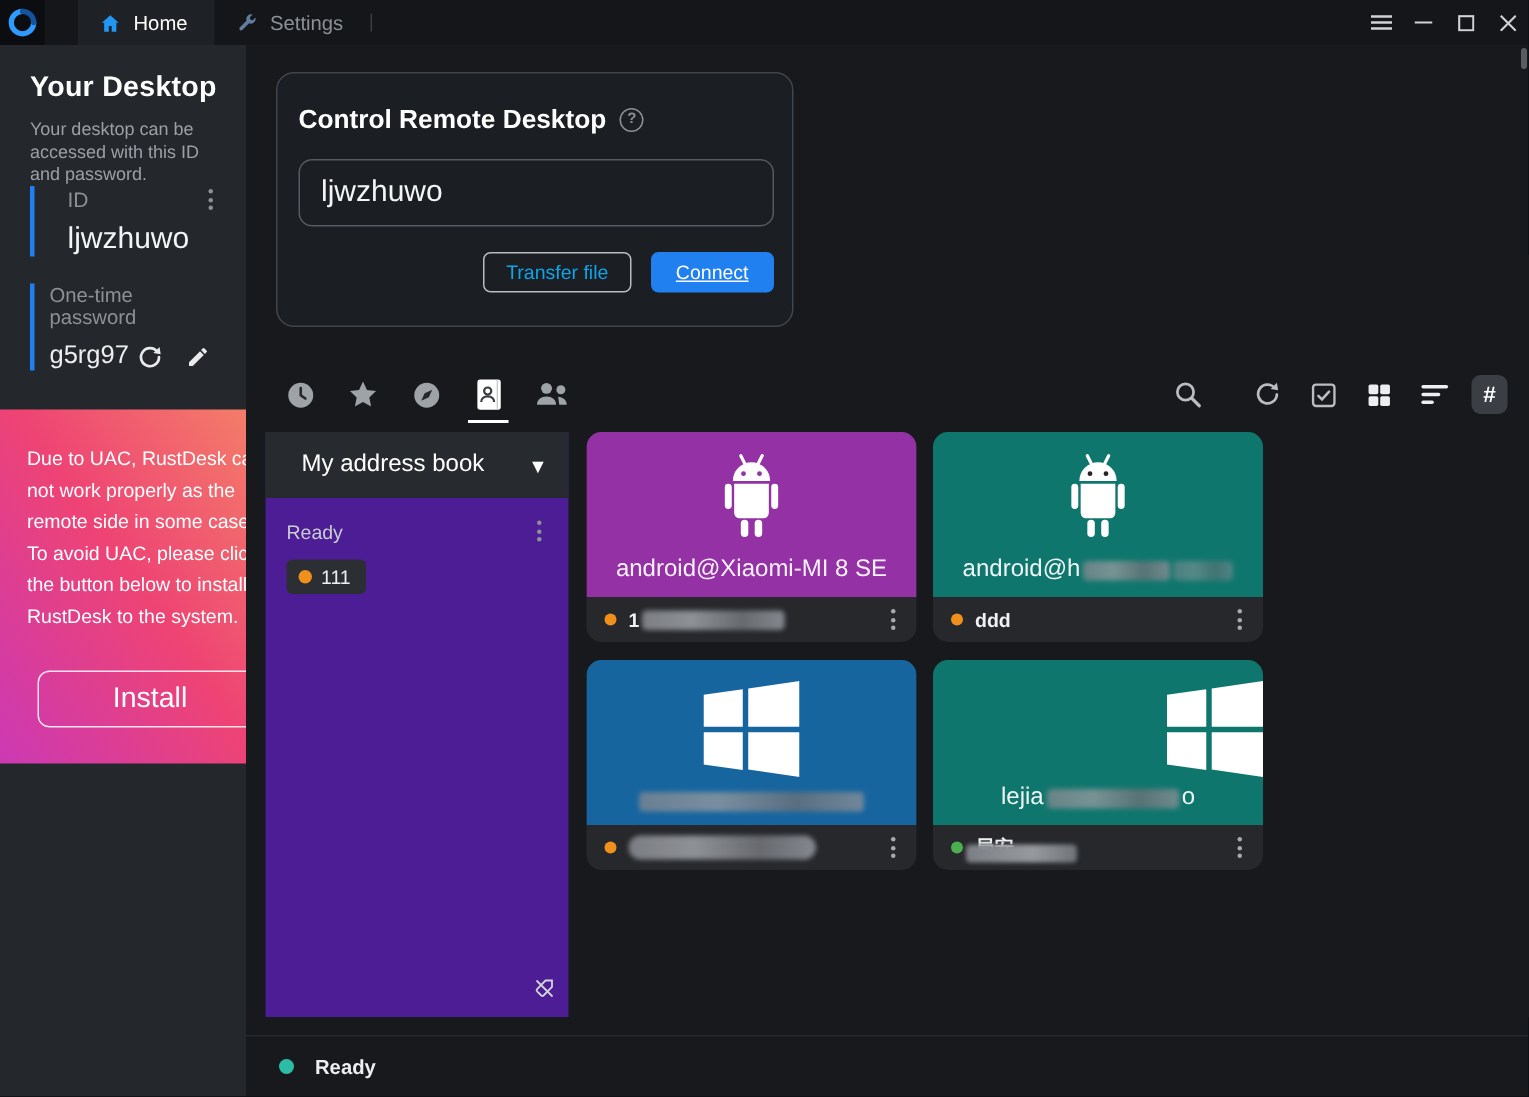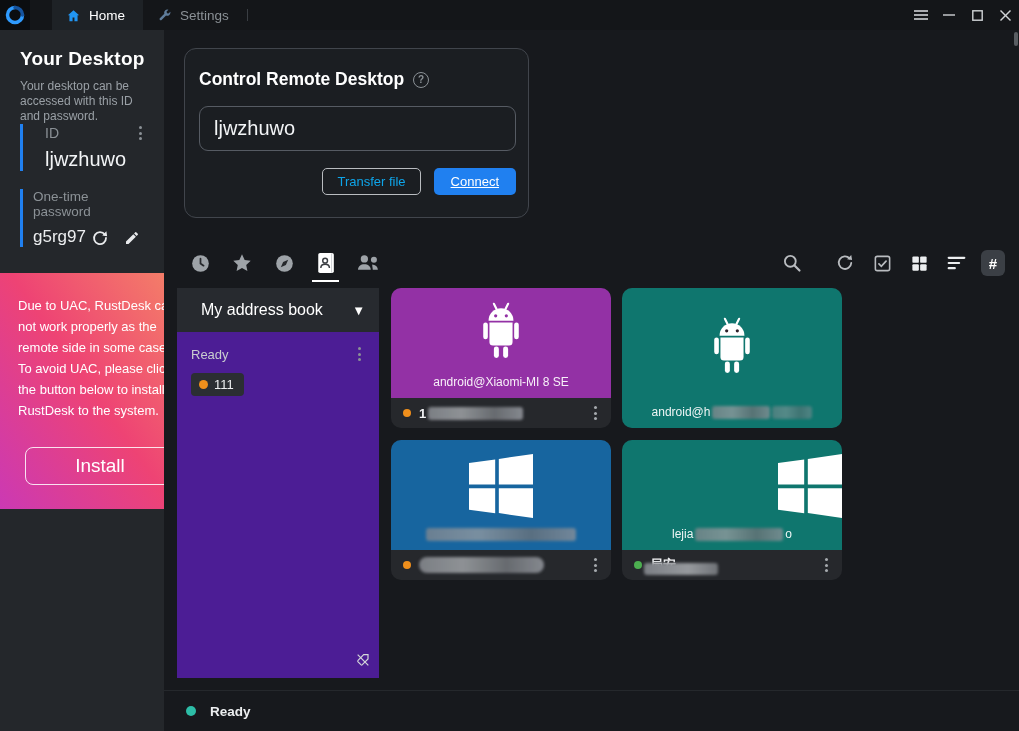--- a/index.html
+++ b/index.html
@@ -87,21 +87,21 @@
   .tag-dot { width:9px; height:9px; }
   .tag-text { color:#eceef0; font-size:13px; }
   .abook-footer-icon { position:absolute; right:8px; bottom:6px; }
 
   
   .devices-grid { margin-left:12px; display:grid; grid-template-columns:220px 220px; grid-auto-rows:140px; gap:12px 11px; }
   .dev-card { border-radius:10px; overflow:hidden; background:#26282c; display:flex; flex-direction:column; }
   .card-top { flex:1; position:relative; display:flex; align-items:center; justify-content:center; }
   .card-top .plat-icon { margin-bottom:18px; }
   .device-name { position:absolute; left:0; right:0; bottom:9px; display:flex; align-items:center; justify-content:center;
-    gap:2px; color:rgba(255,255,255,.93); font-size:12px; white-space:nowrap; }
+    gap:2px; color:rgba(255,255,255,.93); font-size:16px; white-space:nowrap; }
   .card-bottom { height:30px; display:flex; align-items:center; gap:8px; padding:0 6px 0 12px; }
   .status-dot { width:8px; height:8px; }
   .device-label { display:flex; align-items:center; gap:2px; color:#f0f1f3; font-size:13px; font-weight:bold; position:relative; }
   .card-bottom .vdots { padding:2px 8px; }
   .card-bottom .vdots i { background:#a6aaae; }
 
   
   .redact { display:inline-block; height:13px; border-radius:3px;
     background:linear-gradient(90deg,#85888e,#9a9da1 35%,#6f7277 70%,#90939a); filter:blur(1.6px); opacity:.9; }
   .redact.on-dark { opacity:.75; }
@@ -392,20 +392,31 @@
                 <rect x="24" y="50" width="5.6" height="13" rx="2.8" fill="#ffffff"></rect>
                 <rect x="34.4" y="50" width="5.6" height="13" rx="2.8" fill="#ffffff"></rect>
               </svg>
 
               <div class="device-name">
                 <span>android@h</span>
                 <span class="redact on-dark" style="width:58px"></span>
                 <span class="redact on-dark" style="width:40px; opacity:.5"></span>
               </div>
             </div>
+            <div class="card-bottom">
+              <span class="dot status-dot" style="background: rgb(239, 143, 28);"></span>
+              <span class="device-label">
+                <span>ddd</span>
+              </span>
+              <span class="vdots">
+                  <i></i>
+                  <i></i>
+                  <i></i>
+                </span>
+            </div>
           </div>
 
           <div class="dev-card">
             <div class="card-top" style="background: rgb(23, 101, 159); --bg: #17659f;">
 
               <svg class="plat-icon icon-windows" width="64" height="64" viewBox="0 0 88 88">
                 <g fill="#ffffff">
                     <polygon points="0,12.5 36,7.5 36,42 0,42"></polygon>
                     <polygon points="41,6.8 88,0 88,42 41,42"></polygon>
                     <polygon points="0,47 36,47 36,81.5 0,76.5"></polygon>

